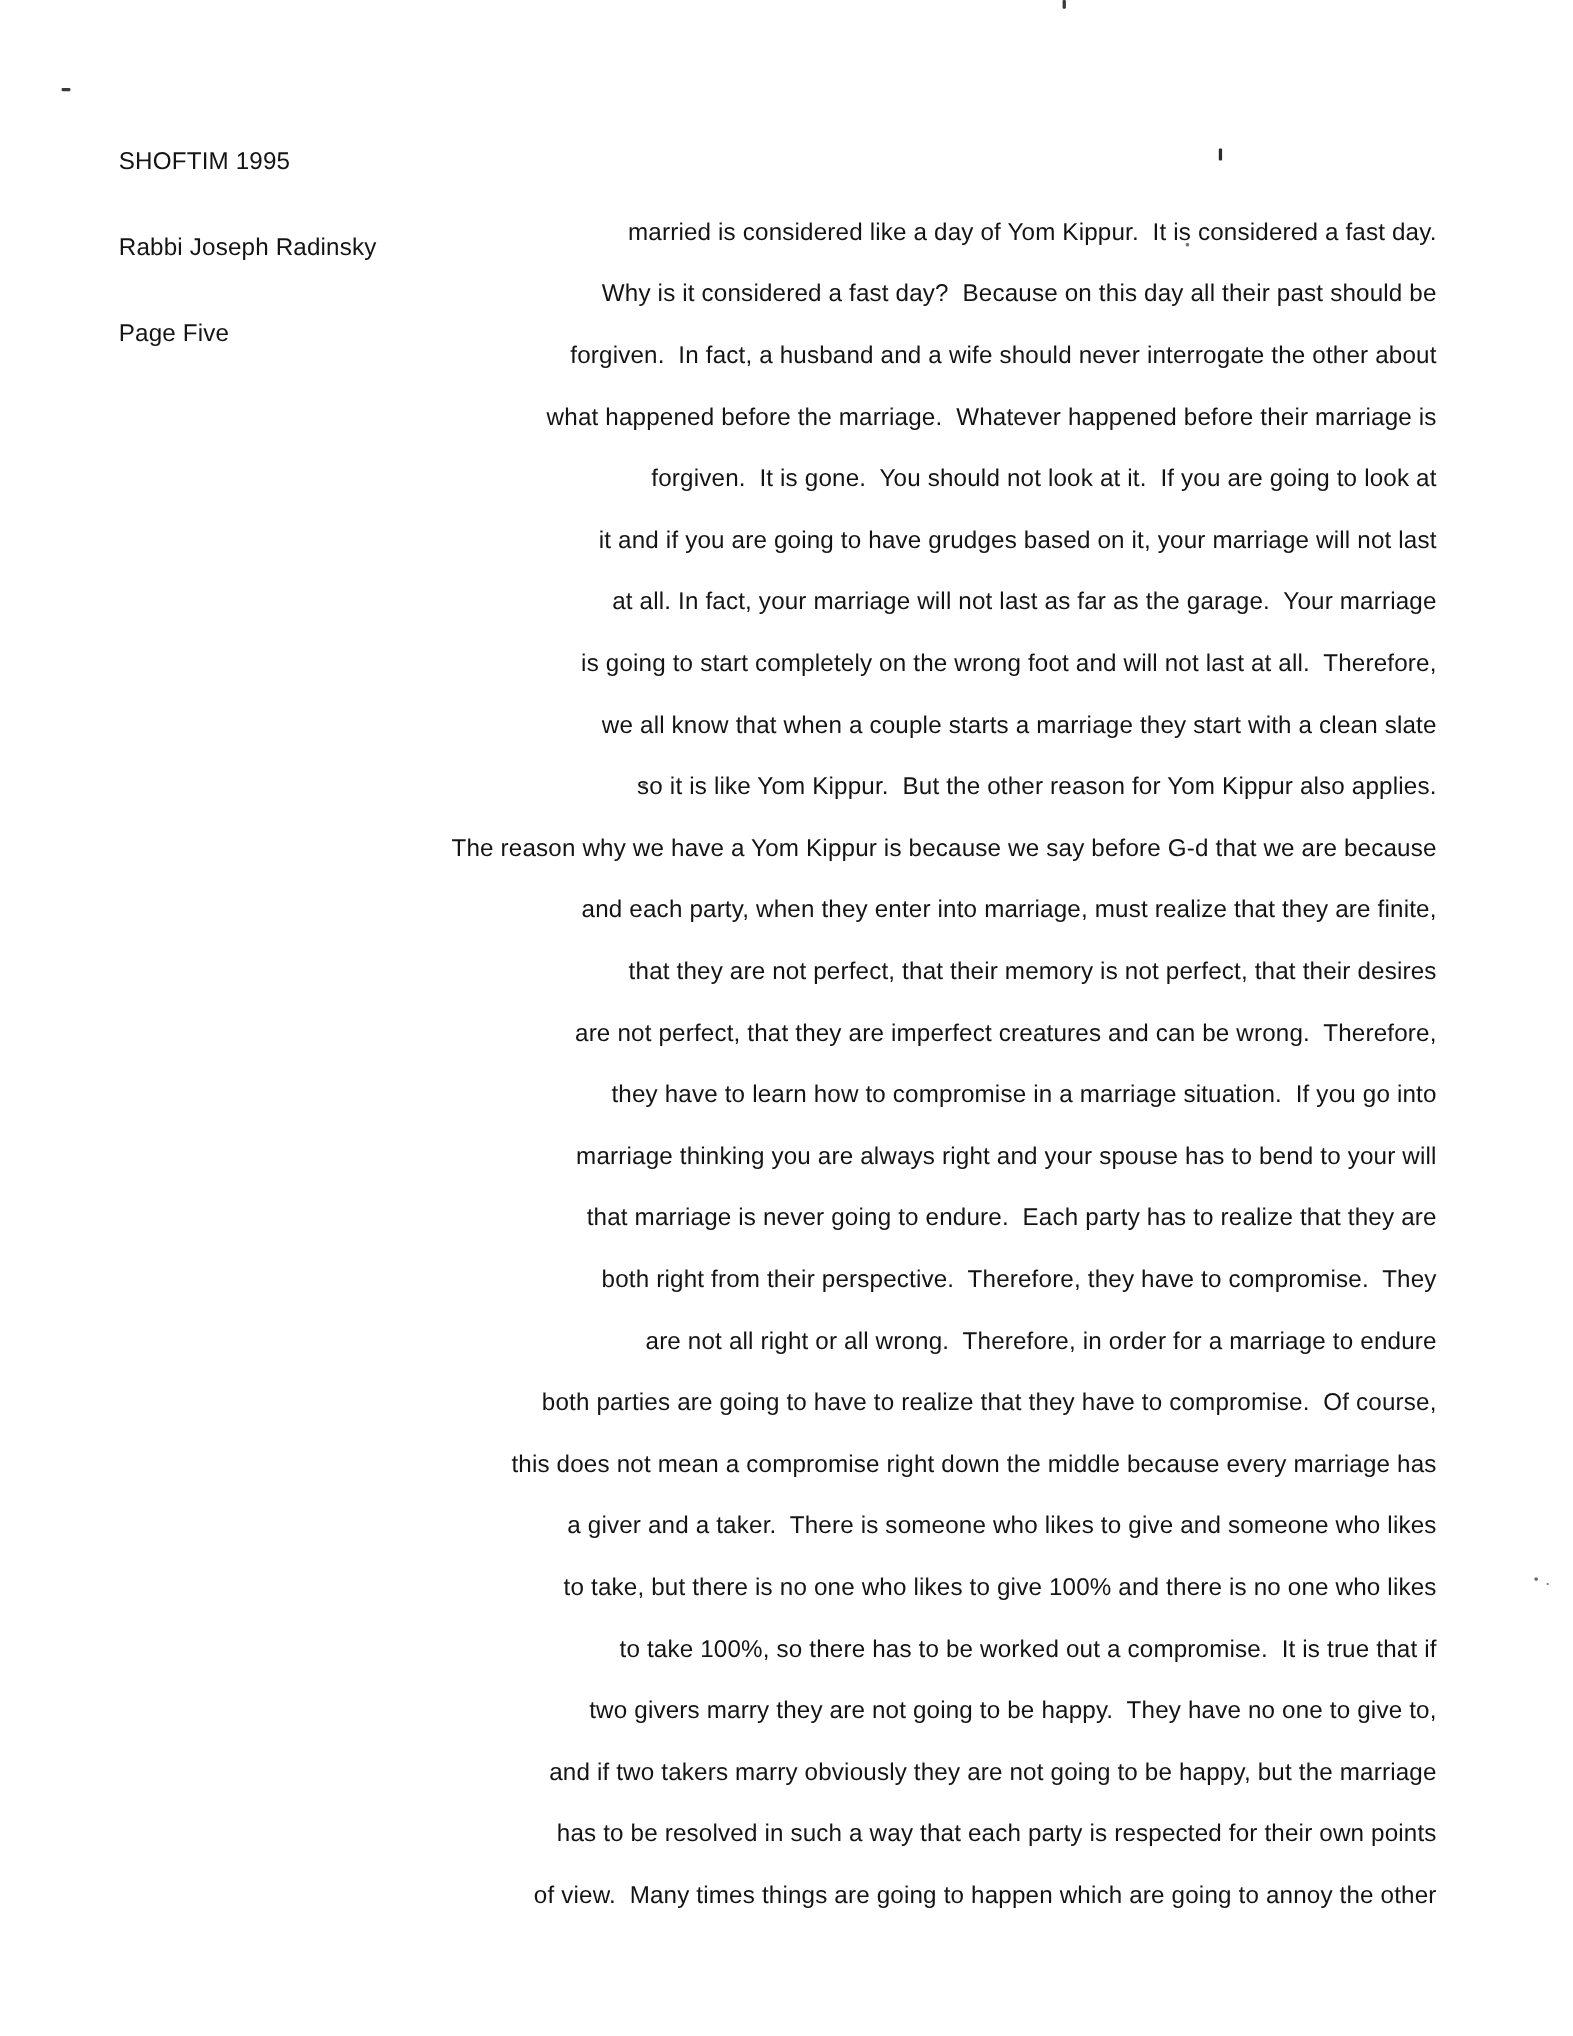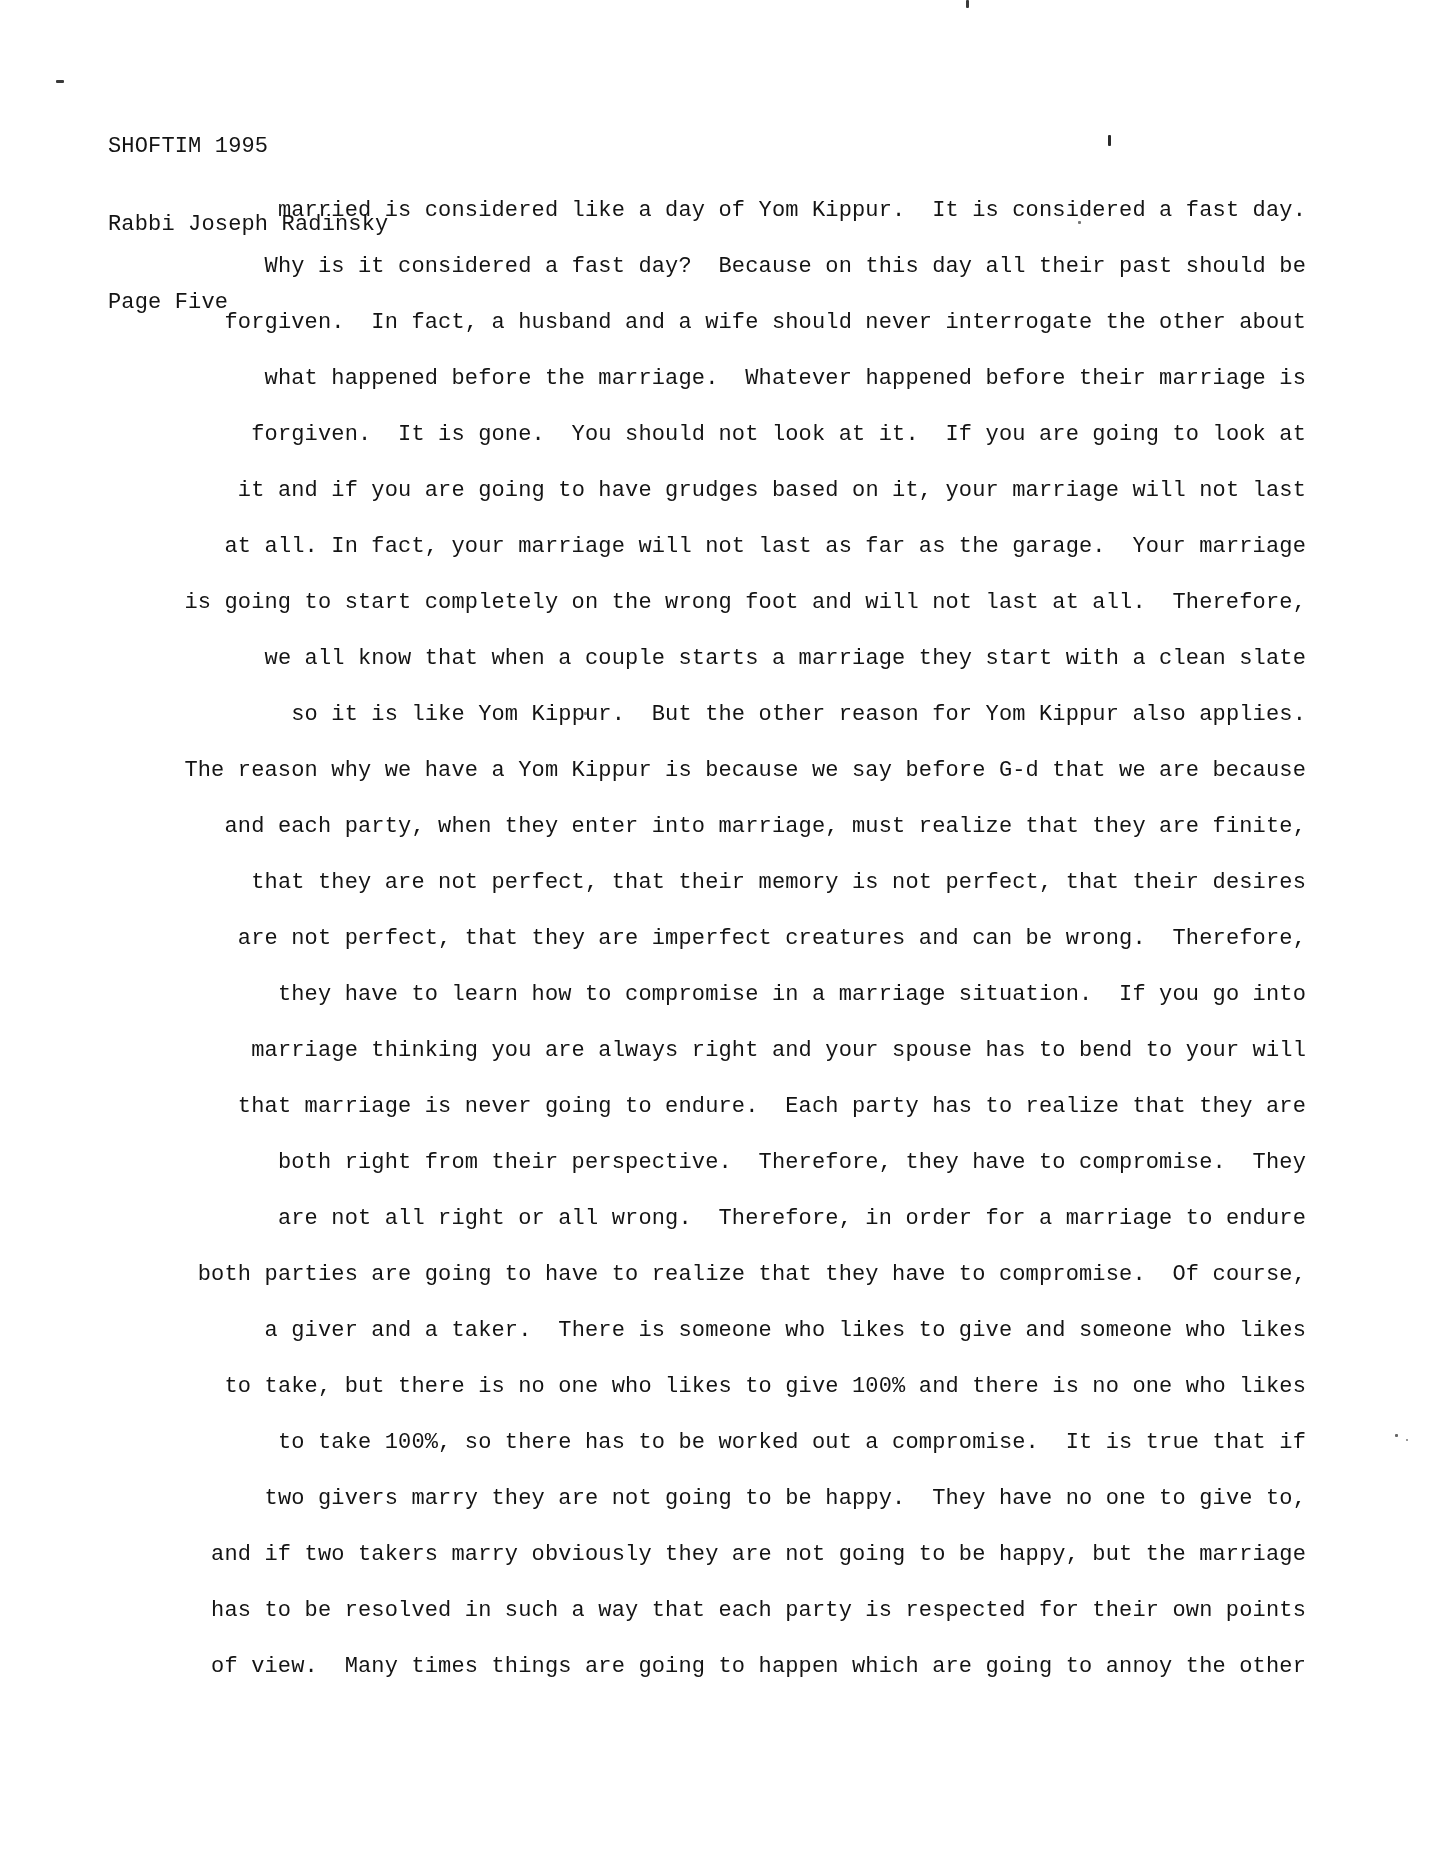--- a/index.html
+++ b/index.html
@@ -6,21 +6,21 @@
     margin: 0;
     padding: 0;
     background: #e8e8e8;
   }
   .page {
     position: relative;
     width: 1430px;
     height: 1851px;
     background: #ffffff;
     overflow: hidden;
-    font-family: Liberation Mono, monospace;
+    font-family: Liberation Sans, sans-serif;
     color: #141414;
   }
   .doc-header {
     position: absolute;
     left: 108px;
     top: 82px;
     font-size: 22px;
     line-height: 26px;
     letter-spacing: 0.15px;
     white-space: pre-wrap;
@@ -89,20 +89,21 @@
     <p>The reason why we have a Yom Kippur is because we say before G-d that we are because</p>
     <p>and each party, when they enter into marriage, must realize that they are finite,</p>
     <p>that they are not perfect, that their memory is not perfect, that their desires</p>
     <p>are not perfect, that they are imperfect creatures and can be wrong.  Therefore,</p>
     <p>they have to learn how to compromise in a marriage situation.  If you go into</p>
     <p>marriage thinking you are always right and your spouse has to bend to your will</p>
     <p>that marriage is never going to endure.  Each party has to realize that they are</p>
     <p>both right from their perspective.  Therefore, they have to compromise.  They</p>
     <p>are not all right or all wrong.  Therefore, in order for a marriage to endure</p>
     <p>both parties are going to have to realize that they have to compromise.  Of course,</p>
+    <p>this does not mean a compromise right down the middle because every marriage has</p>
     <p>a giver and a taker.  There is someone who likes to give and someone who likes</p>
     <p>to take, but there is no one who likes to give 100% and there is no one who likes</p>
     <p>to take 100%, so there has to be worked out a compromise.  It is true that if</p>
     <p>two givers marry they are not going to be happy.  They have no one to give to,</p>
     <p>and if two takers marry obviously they are not going to be happy, but the marriage</p>
     <p>has to be resolved in such a way that each party is respected for their own points</p>
     <p>of view.  Many times things are going to happen which are going to annoy the other</p>
   </div>
 
 </div>

